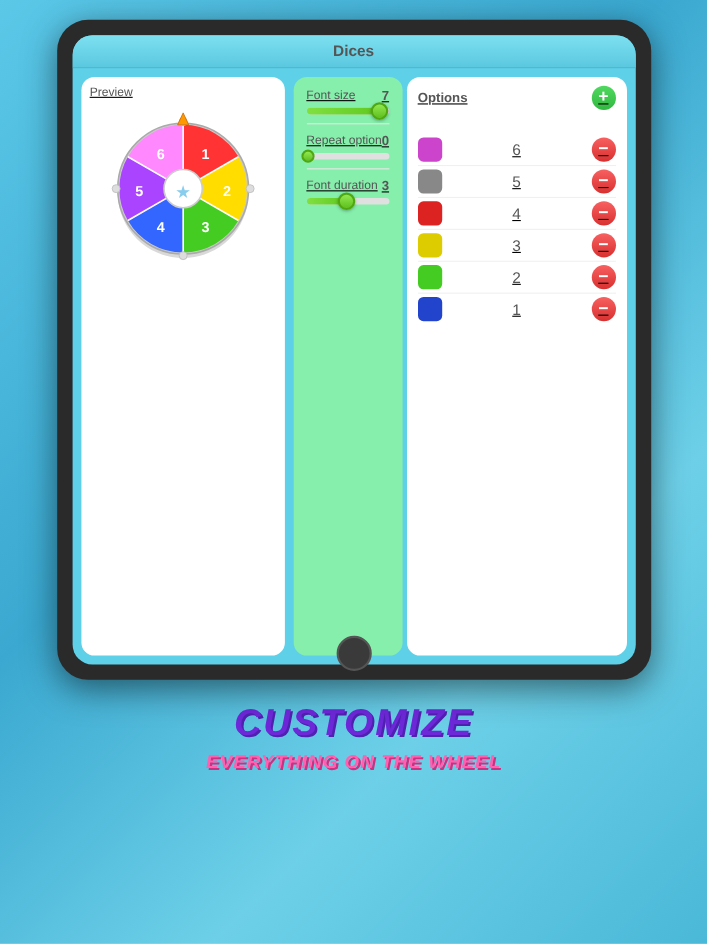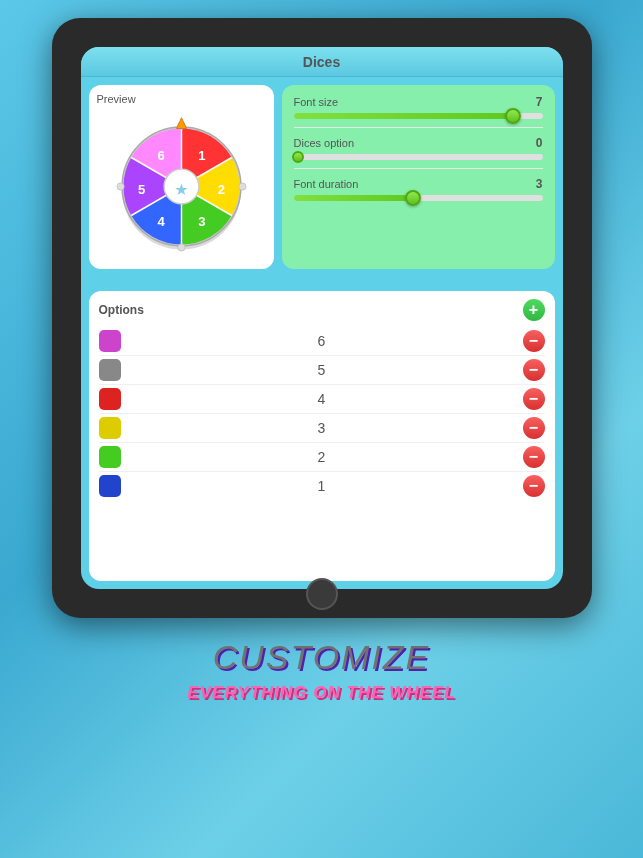--- a/index.html
+++ b/index.html
@@ -14,21 +14,21 @@
       font-family: Arial, sans-serif;
     }
 
     
     .tablet-frame {
       width: 540px;
       height: 600px;
       background: #2a2a2a;
       border-radius: 28px;
       margin-top: 18px;
-      padding: 29px;
+      padding: 14px;
       box-shadow: 0 8px 30px rgba(0,0,0,0.5);
       position: relative;
     }
 
     .tablet-screen {
       width: 100%;
       height: 100%;
       background: #5ed0e8;
       border-radius: 18px;
       overflow: hidden;
@@ -47,23 +47,24 @@
       color: #555;
       font-size: 14px;
       font-weight: bold;
     }
 
     
     .content-area {
       flex: 1;
       padding: 8px;
       display: flex;
-      flex-direction: column;
-      gap: 22px;
+      flex-direction: row;
+      gap: 4px;
       overflow: hidden;
+      text-decoration: underline;
     }
 
     
     .top-row {
       display: flex;
       gap: 8px;
     }
 
     
     .preview-panel {
@@ -165,21 +166,21 @@
       background: white;
       border-radius: 12px;
       padding: 8px 10px;
       flex: 1;
       overflow: hidden;
     }
     .options-header {
       display: flex;
       justify-content: space-between;
       align-items: center;
-      margin-bottom: 6px;
+      margin-bottom: 22px;
     }
     .options-title {
       font-size: 12px;
       color: #555;
       font-weight: bold;
     }
     .add-btn {
       width: 22px;
       height: 22px;
       background: linear-gradient(180deg, #50d860, #30b840);
@@ -246,23 +247,23 @@
     
     .bottom-text {
       margin-top: 20px;
       text-align: center;
       display: flex;
       flex-direction: column;
       gap: 6px;
     }
     .customize-text {
       font-size: 34px;
-      font-weight: 400;
+      font-weight: 700;
       font-style: italic;
-      color: #737373;
+      color: #6d28d9;
       text-shadow: 2px 2px 0 #5020b0;
       letter-spacing: 2px;
       text-transform: uppercase;
     }
     .everything-text {
       font-size: 17px;
       font-weight: 700;
       font-style: italic;
       color: #ff60b0;
       text-shadow: 2px 2px 0 #cc3080;
@@ -343,21 +344,21 @@
             </div>
             <div class="slider-track">
               <div class="slider-fill" style="width:88%"></div>
               <div class="slider-thumb" style="left:88%"></div>
             </div>
           </div>
           <div class="divider"></div>
 
           <div class="control-row">
             <div class="control-header">
-              <span class="control-label">Dices option</span>
+              <span class="control-label">Repeat option</span>
               <span class="control-value">0</span>
             </div>
             <div class="slider-track">
               <div class="slider-fill" style="width:2%"></div>
               <div class="slider-thumb-small" style="left:2%"></div>
             </div>
           </div>
           <div class="divider"></div>
 
           <div class="control-row">

